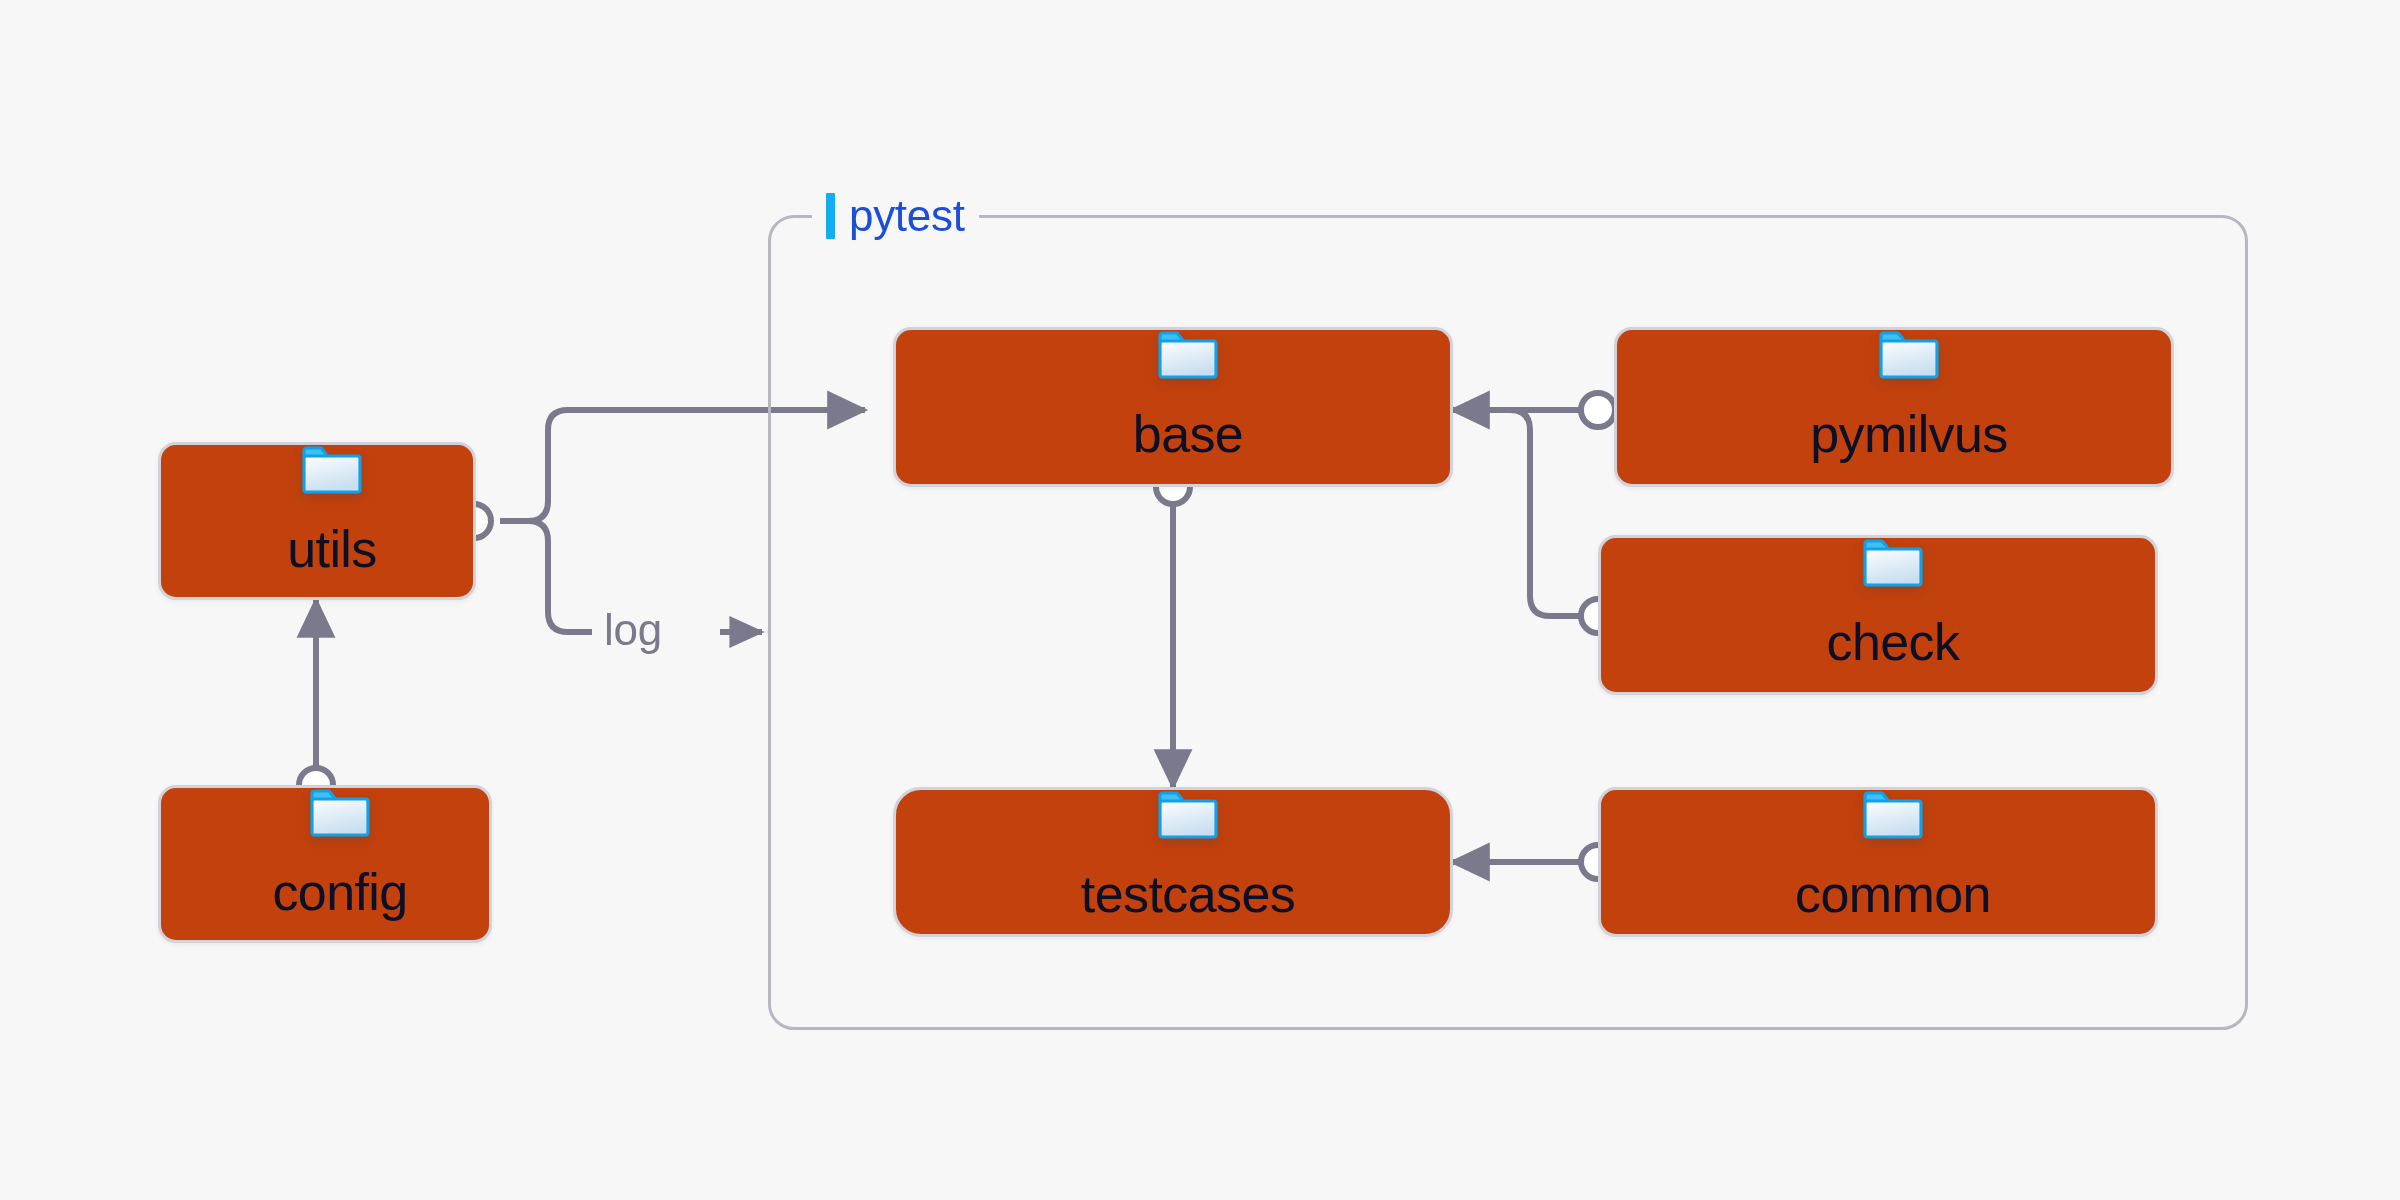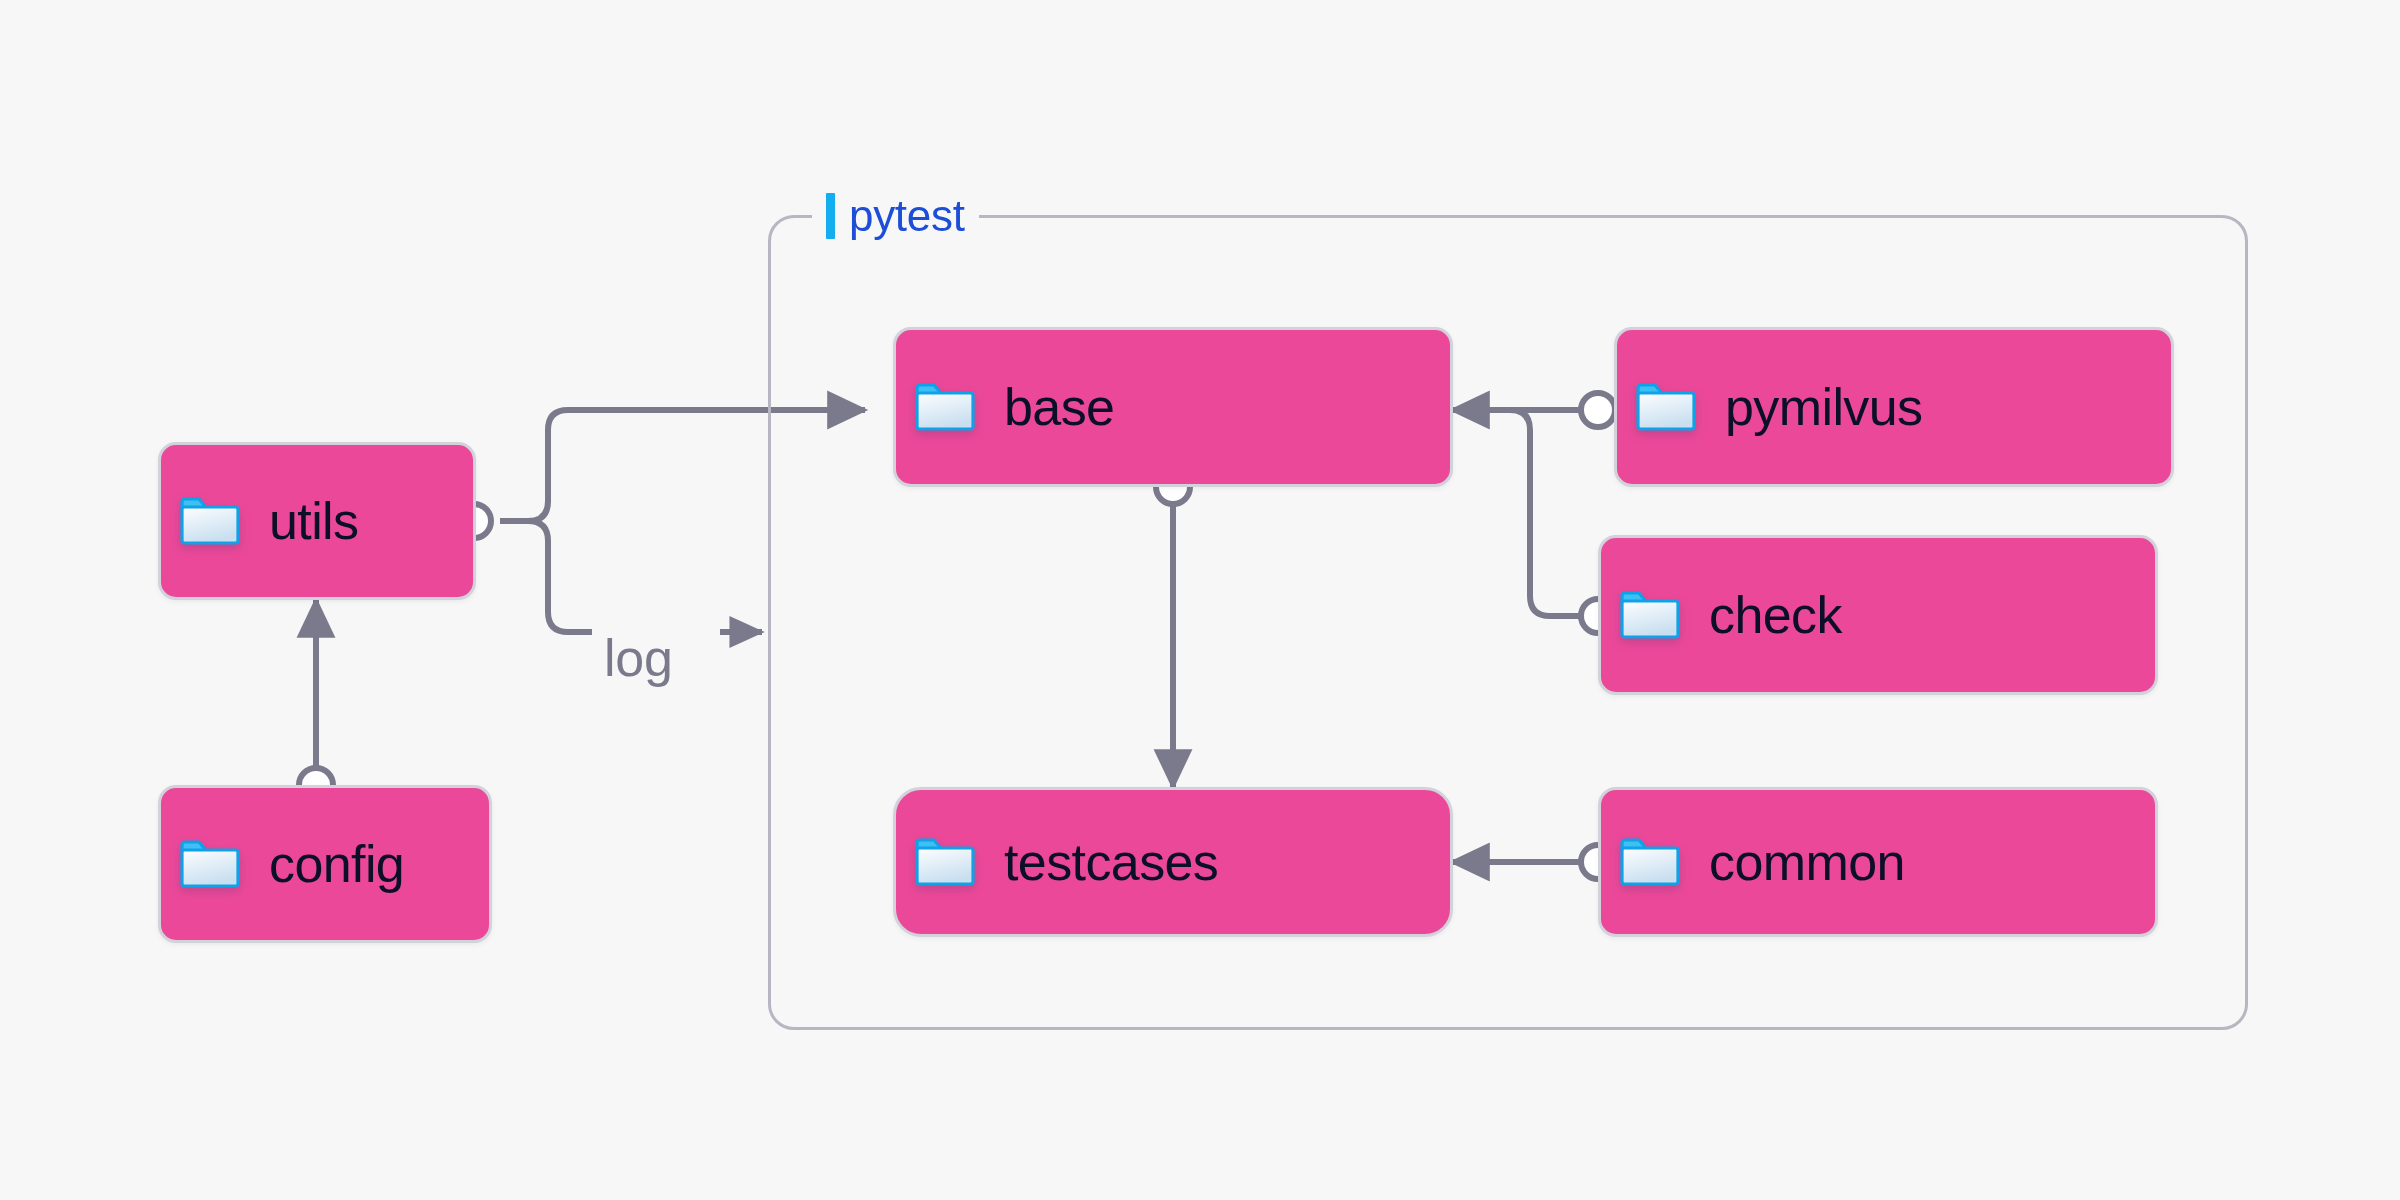--- a/index.html
+++ b/index.html
@@ -56,28 +56,29 @@
     color: #1d4ed8;
     line-height: 1;
     white-space: nowrap;
     letter-spacing: -0.3px;
   }
 
   
   .node {
     position: absolute;
     box-sizing: border-box;
-    background: #ec4899;
+    background: #c2410c;
     border: 3px solid #D2D2DA;
     border-radius: 18px;
     box-shadow: 0 2px 5px rgba(25,25,60,0.055);
     display: flex;
     align-items: center;
     gap: 28px;
-    padding-left: 18px;
+    padding-left: 30px;
+    flex-direction: column;
   }
   .node-label {
     font-size: 52px;
     color: #0B1026;
     line-height: 1;
     white-space: nowrap;
     letter-spacing: -0.6px;
   }
 
   
@@ -86,26 +87,25 @@
     width: 62px;
     height: 50px;
     position: relative;
     filter: drop-shadow(0 4px 5px rgba(40,60,90,0.22));
   }
   .folder-icon svg { display: block; }
 
   
   .edge-label {
     position: absolute;
-    font-size: 52px;
+    font-size: 44px;
     color: #7A7A8C;
     line-height: 1;
     white-space: nowrap;
     letter-spacing: -0.2px;
-    margin-top: 24px;
   }
 </style>
 </head>
 <body>
 
 <div id="stage">
 
   <svg id="edges" viewBox="0 0 2400 1200">
     <defs>
       <marker id="arrow" viewBox="0 0 12 12" refX="10.5" refY="6" markerWidth="7.2" markerHeight="7.2" orient="auto-start-reverse">

